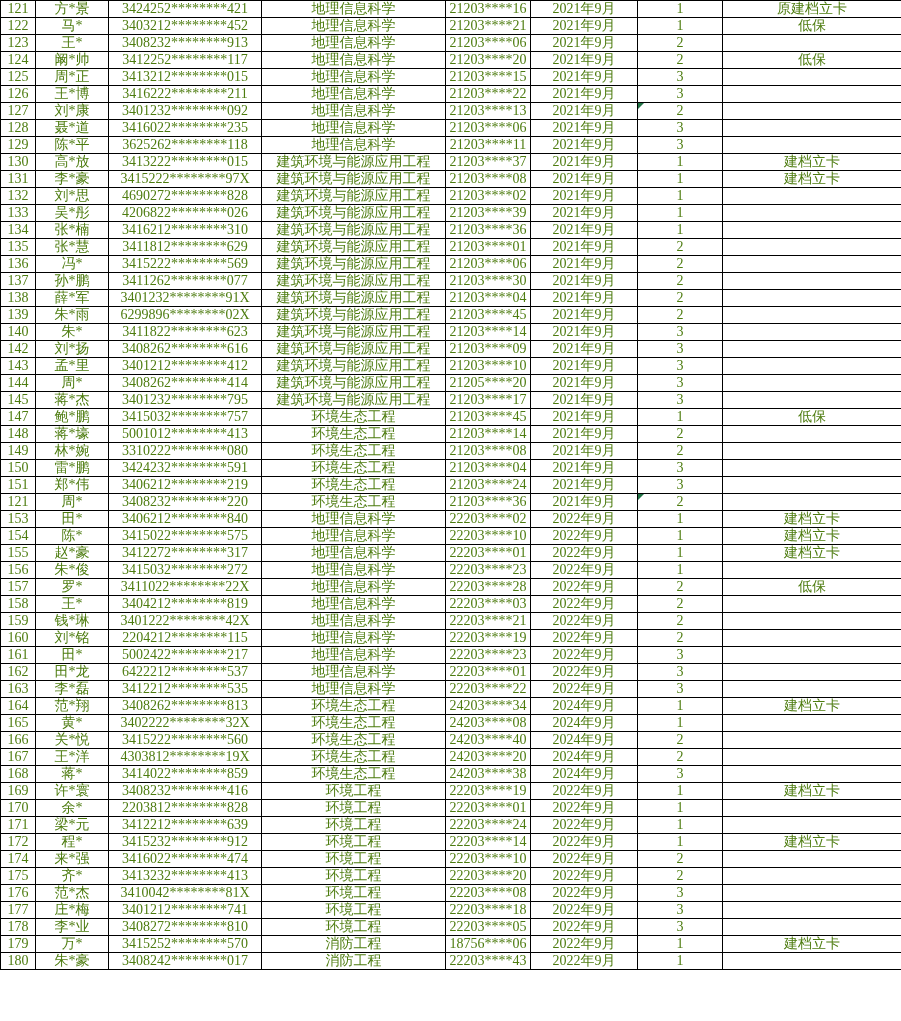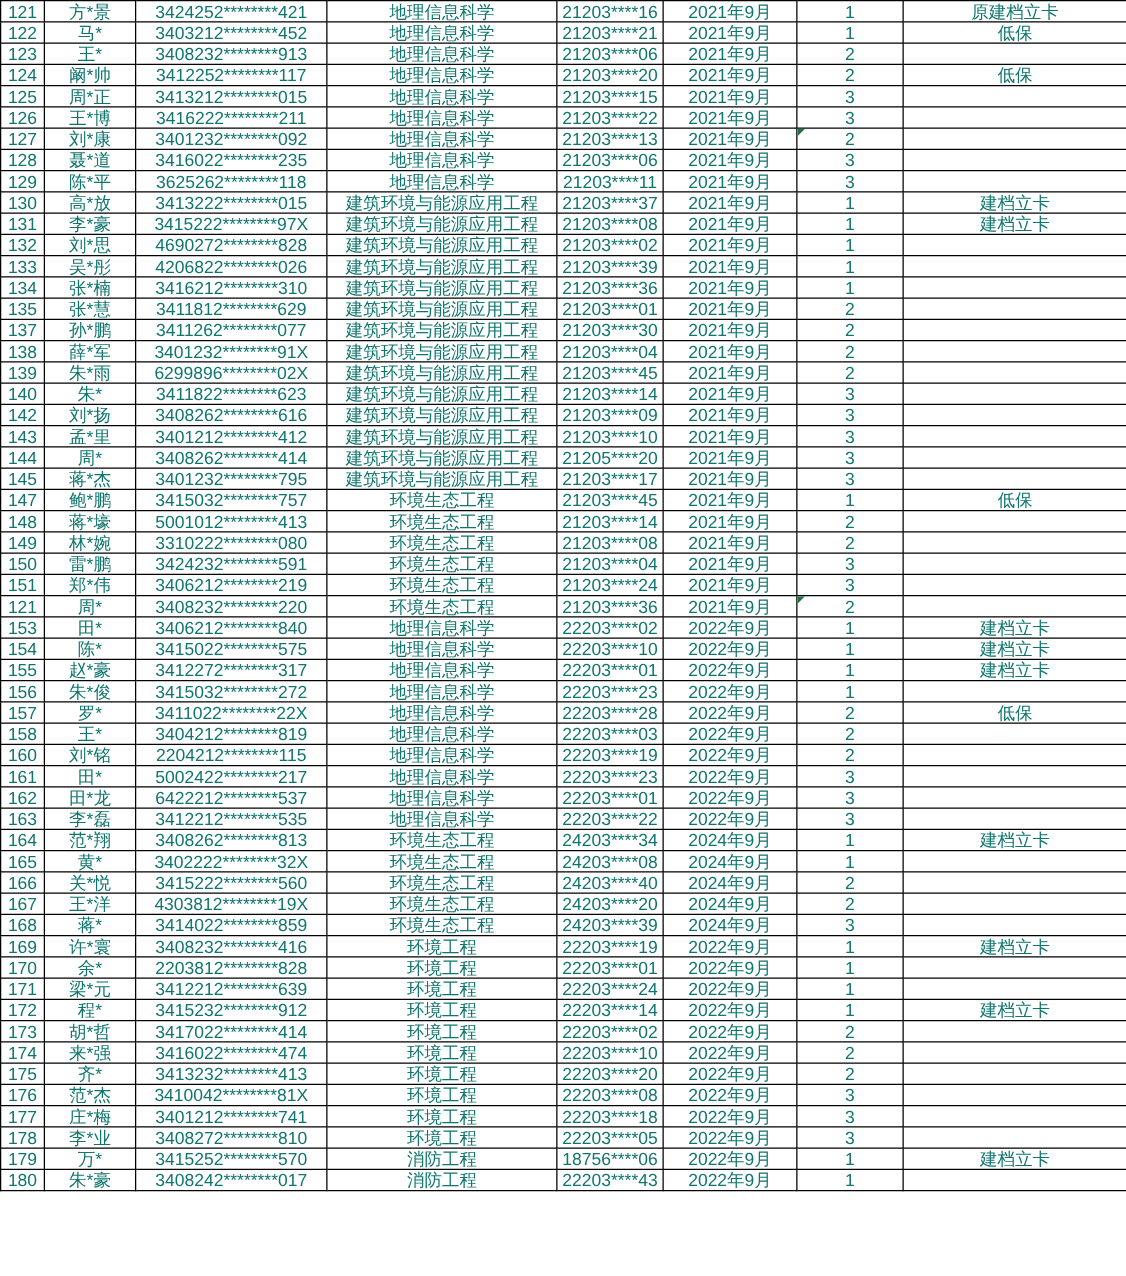--- a/index.html
+++ b/index.html
@@ -7,23 +7,23 @@
     padding: 0;
     background: #ffffff;
     width: 901px;
     height: 1021px;
     overflow: hidden;
   }
   table.sheet {
     border-collapse: collapse;
     table-layout: fixed;
     width: 901px;
-    font-family: Liberation Sans, sans-serif;
+    font-family: Liberation Serif, serif;
     font-size: 14px;
-    color: #0f766e;
+    color: #4d7c0f;
   }
   table.sheet td {
     border: 1px solid #000000;
     height: 16px;
     line-height: 16px;
     text-align: center;
     vertical-align: middle;
     padding: 0;
     overflow: hidden;
     white-space: nowrap;
@@ -206,20 +206,30 @@
         <td>135</td>
         <td>张*慧</td>
         <td>3411812********629</td>
         <td>建筑环境与能源应用工程</td>
         <td>21203****01</td>
         <td>2021年9月</td>
         <td>2</td>
         <td></td>
       </tr>
       <tr>
+        <td>136</td>
+        <td>冯*</td>
+        <td>3415222********569</td>
+        <td>建筑环境与能源应用工程</td>
+        <td>21203****06</td>
+        <td>2021年9月</td>
+        <td>2</td>
+        <td></td>
+      </tr>
+      <tr>
         <td>137</td>
         <td>孙*鹏</td>
         <td>3411262********077</td>
         <td>建筑环境与能源应用工程</td>
         <td>21203****30</td>
         <td>2021年9月</td>
         <td>2</td>
         <td></td>
       </tr>
       <tr>
@@ -406,20 +416,30 @@
         <td>158</td>
         <td>王*</td>
         <td>3404212********819</td>
         <td>地理信息科学</td>
         <td>22203****03</td>
         <td>2022年9月</td>
         <td>2</td>
         <td></td>
       </tr>
       <tr>
+        <td>159</td>
+        <td>钱*琳</td>
+        <td>3401222********42X</td>
+        <td>地理信息科学</td>
+        <td>22203****21</td>
+        <td>2022年9月</td>
+        <td>2</td>
+        <td></td>
+      </tr>
+      <tr>
         <td>160</td>
         <td>刘*铭</td>
         <td>2204212********115</td>
         <td>地理信息科学</td>
         <td>22203****19</td>
         <td>2022年9月</td>
         <td>2</td>
         <td></td>
       </tr>
       <tr>
@@ -490,21 +510,21 @@
         <td>24203****20</td>
         <td>2024年9月</td>
         <td>2</td>
         <td></td>
       </tr>
       <tr>
         <td>168</td>
         <td>蒋*</td>
         <td>3414022********859</td>
         <td>环境生态工程</td>
-        <td>24203****39</td>
+        <td>24203****38</td>
         <td>2024年9月</td>
         <td>3</td>
         <td></td>
       </tr>
       <tr>
         <td>169</td>
         <td>许*寰</td>
         <td>3408232********416</td>
         <td>环境工程</td>
         <td>22203****19</td>
@@ -534,30 +554,20 @@
       </tr>
       <tr>
         <td>172</td>
         <td>程*</td>
         <td>3415232********912</td>
         <td>环境工程</td>
         <td>22203****14</td>
         <td>2022年9月</td>
         <td>1</td>
         <td>建档立卡</td>
-      </tr>
-      <tr>
-        <td>173</td>
-        <td>胡*哲</td>
-        <td>3417022********414</td>
-        <td>环境工程</td>
-        <td>22203****02</td>
-        <td>2022年9月</td>
-        <td>2</td>
-        <td></td>
       </tr>
       <tr>
         <td>174</td>
         <td>来*强</td>
         <td>3416022********474</td>
         <td>环境工程</td>
         <td>22203****10</td>
         <td>2022年9月</td>
         <td>2</td>
         <td></td>

